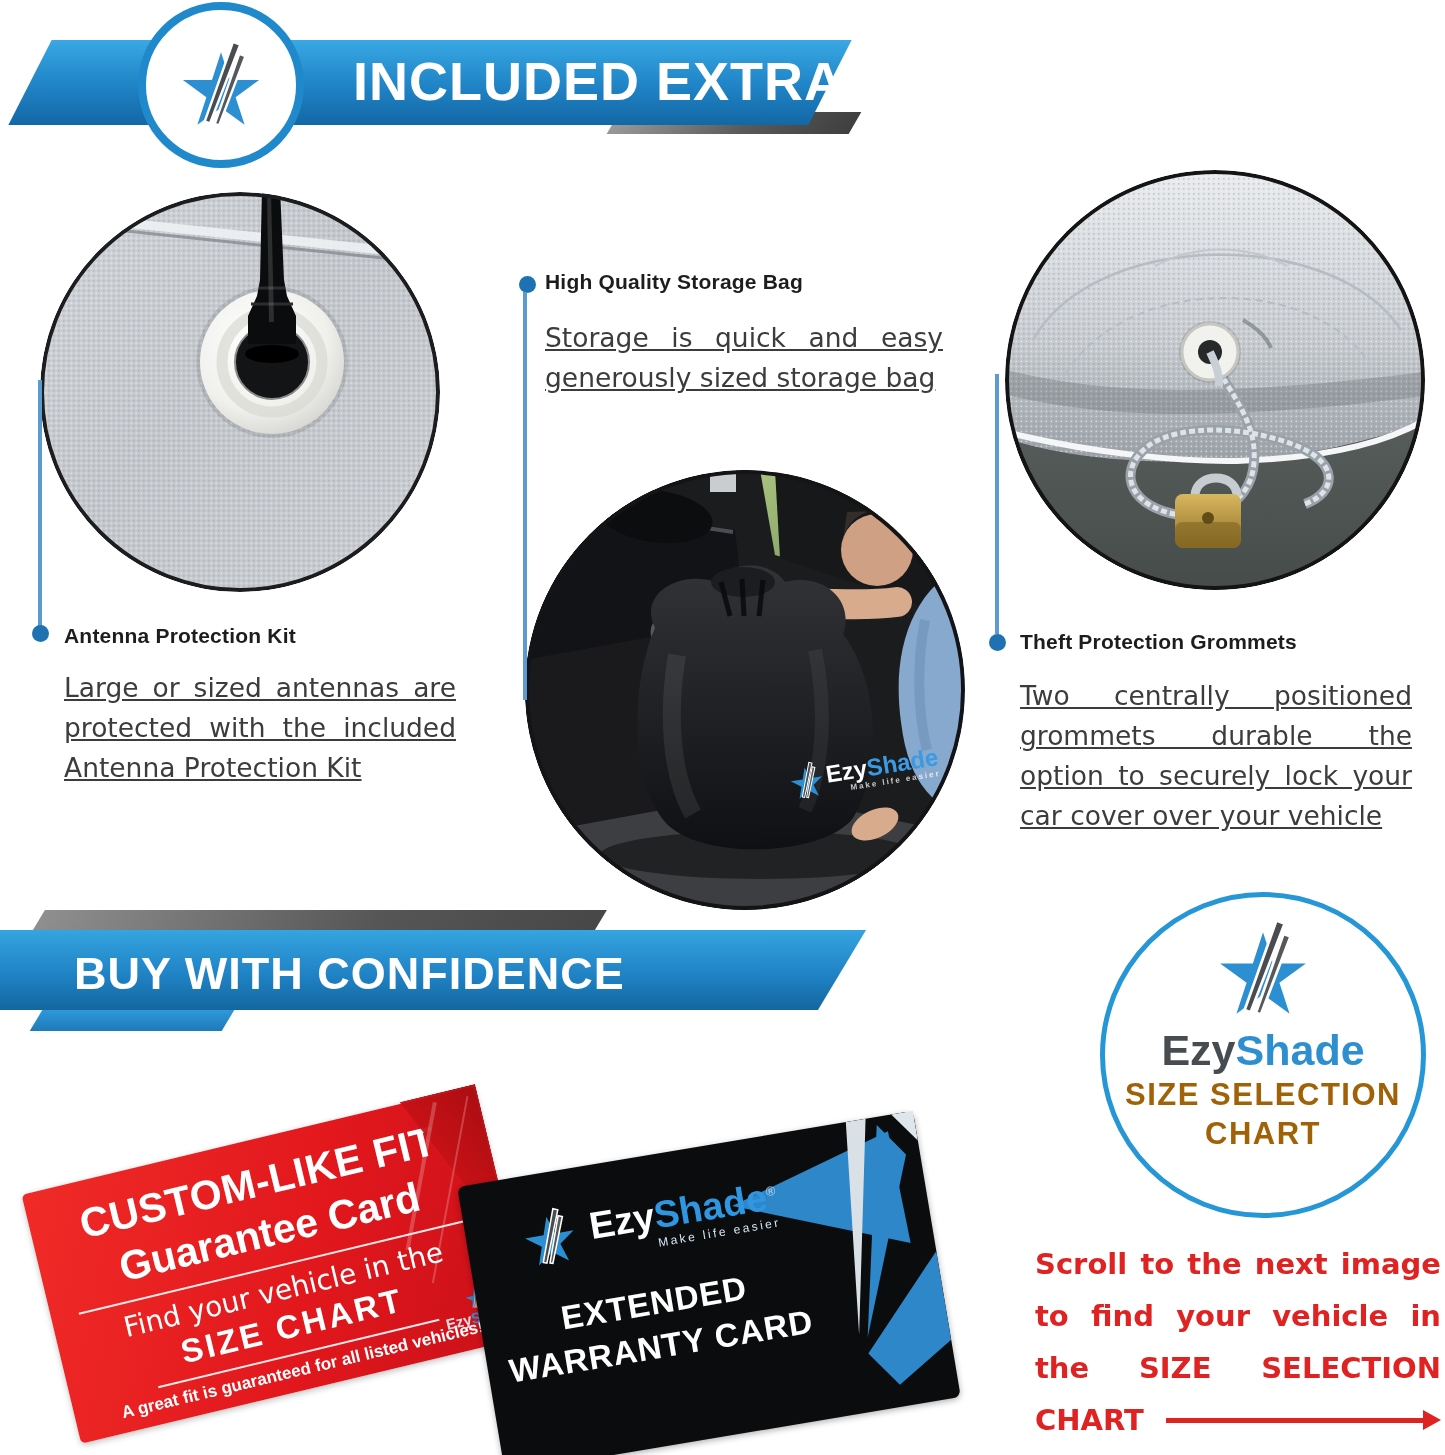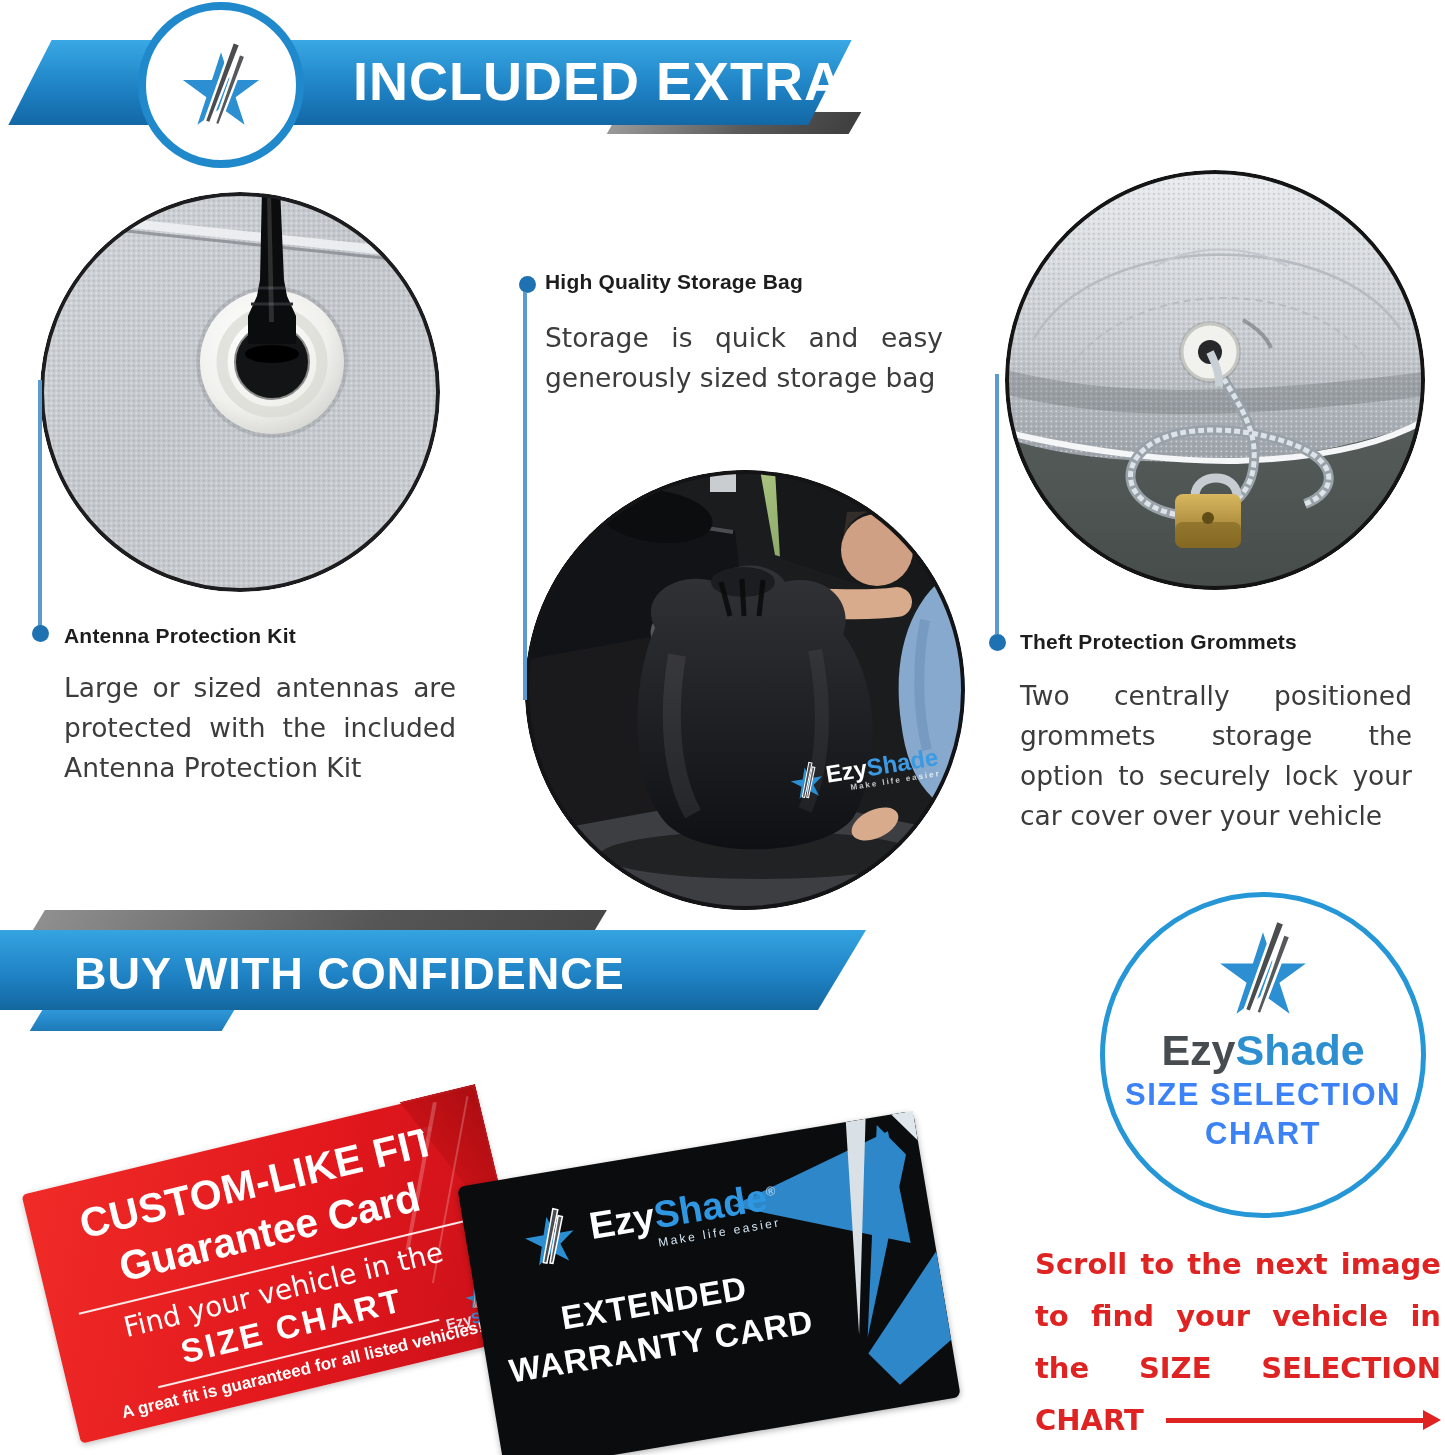--- a/index.html
+++ b/index.html
@@ -20,21 +20,21 @@
     background:#ffffff;border:8px solid #1f89cb;z-index:3;
     display:flex;align-items:center;justify-content:center;}
   .logo-badge svg{width:96px;height:96px;}
 
   
   .bullet{width:17px;height:17px;border-radius:50%;background:#1f72b2;z-index:2;}
   .vline{width:4px;background:#5b9bd0;z-index:2;}
   .feature-title{font-weight:700;font-size:21px;line-height:36px;color:#1d1d1d;
     font-family:"Liberation Sans",sans-serif;letter-spacing:.2px;}
   .feature-body{font-family:"DejaVu Sans",sans-serif;font-weight:400;
-    font-size:26.5px;line-height:40px;color:#3c3c3c;}
+    font-size:26.5px;line-height:40px;color:#3c3c3c;text-decoration:underline;}
   .feature-body .jl{text-align:justify;text-align-last:justify;}
   .feature-body .ll{text-align:left;}
 
   
   .photo-circle{border-radius:50%;overflow:hidden;z-index:1;}
   .photo-circle svg{display:block;}
 
   
   .gray-bar-buy{left:32px;top:910px;width:562px;height:43px;z-index:1;
     background:linear-gradient(95deg,#8f8f8f 0%,#565656 60%,#474747 100%);
@@ -87,21 +87,21 @@
   .wc2{position:absolute;left:0px;top:172px;width:350px;text-align:center;
     font-weight:800;font-size:33px;letter-spacing:1px;}
 
   
   .size-badge{left:1100px;top:892px;width:316px;height:316px;border-radius:50%;
     background:#ffffff;border:5px solid #2596d6;z-index:2;text-align:center;}
   .size-badge svg{width:112px;height:108px;margin-top:18px;}
   .badge-brand{font-weight:800;font-size:43px;line-height:46px;}
   .badge-brand .ezy{color:#474c51;}
   .badge-brand .shade{color:#2e8fd0;}
-  .badge-sub{font-weight:700;font-size:31px;line-height:43px;color:#3b82f6;letter-spacing:1.5px;}
+  .badge-sub{font-weight:700;font-size:31px;line-height:43px;color:#a16207;letter-spacing:1.5px;}
 
   
   .cta{left:1035px;top:1238px;width:406px;z-index:2;color:#df2322;
     font-family:"DejaVu Sans",sans-serif;font-weight:700;font-size:29px;line-height:52px;}
   .cta .jl{text-align:justify;text-align-last:justify;}
   .cta-last{display:flex;align-items:center;height:52px;}
   .arrow{flex:1;display:flex;align-items:center;margin-left:22px;}
   .arrow .shaft{flex:1;height:5px;background:#df2322;}
   .arrow .head{width:0;height:0;border-left:18px solid #df2322;
     border-top:10px solid transparent;border-bottom:10px solid transparent;}
@@ -300,21 +300,21 @@
         <circle cx="203" cy="348" r="6" fill="#5f4c16"></circle>
         <circle cx="210" cy="210" r="208" fill="none" stroke="#141415" stroke-width="4"></circle>
       </g>
     </svg>
   </div>
   <div class="abs vline" style="left:995px;top:374px;height:260px;"></div>
   <div class="abs bullet" style="left:989px;top:634px;"></div>
   <div class="abs feature-title" style="left:1020px;top:624px;">Theft Protection Grommets</div>
   <div class="abs feature-body" style="left:1020px;top:676px;width:392px;">
       <div class="jl">Two centrally positioned</div>
-      <div class="jl">grommets storage the</div>
+      <div class="jl">grommets durable the</div>
       <div class="jl">option to securely lock your</div>
       <div class="ll">car cover over your vehicle</div>
     </div>
 
   <div class="abs gray-bar-buy"></div>
   <div class="abs blue-band"></div>
   <div class="abs buy-title">BUY WITH CONFIDENCE</div>
   <div class="abs small-blue-bar"></div>
 
   <div class="abs red-card">

